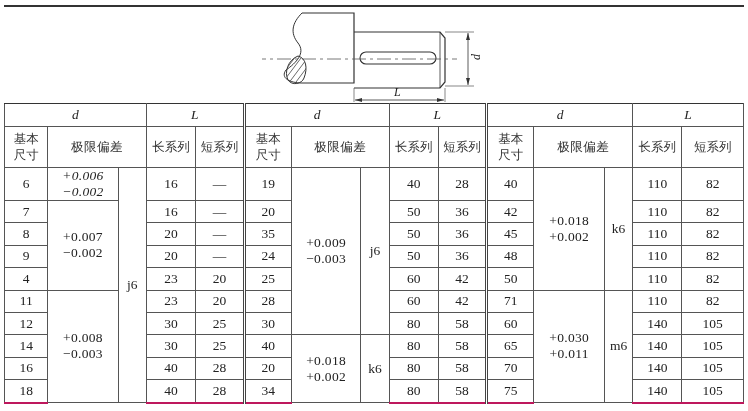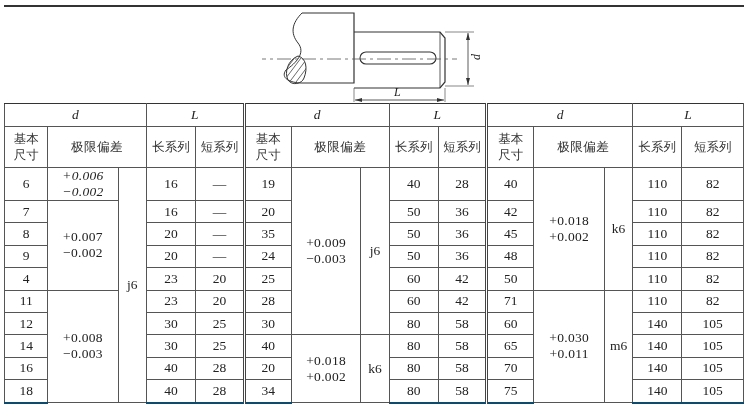--- a/index.html
+++ b/index.html
@@ -9,21 +9,21 @@
   .figure { position:absolute; left:262px; top:8px; width:226px; height:94px; }
   table.spec { position:absolute; left:4px; top:103px; width:740px;
                border-collapse:collapse; table-layout:fixed; }
   table.spec td { border:1px solid #555; text-align:center; vertical-align:middle;
                   font-size:13.5px; padding:0; line-height:16px; }
   table.spec tr.h1 td { height:22px; font-style:italic; }
   table.spec tr.h2 td { height:40px; font-family:"DejaVu Sans",sans-serif; font-size:12.5px; color:#333; }
   table.spec tr.dr td { height:21.4px; }
   table.spec tr.dr.first td { height:21px; }
   table.spec tr:first-child td { border-top:1.5px solid #333; }
-  table.spec tr:last-child td { border-bottom:2px solid #0c4a6e; }
+  table.spec tr:last-child td { border-bottom:2px solid #be185d; }
   td.sep { border-left:3px double #444 !important; }
   td.nob-r { border-right:none;font-style:italic; }
   .hl { letter-spacing:0.5px; }
   .tol { font-size:13px; line-height:16px; letter-spacing:0.3px; }
   .small-cjk { font-size:12.5px; line-height:14px; }
 </style>
 </head>
 <body>
 
 <div class="topline"></div>

